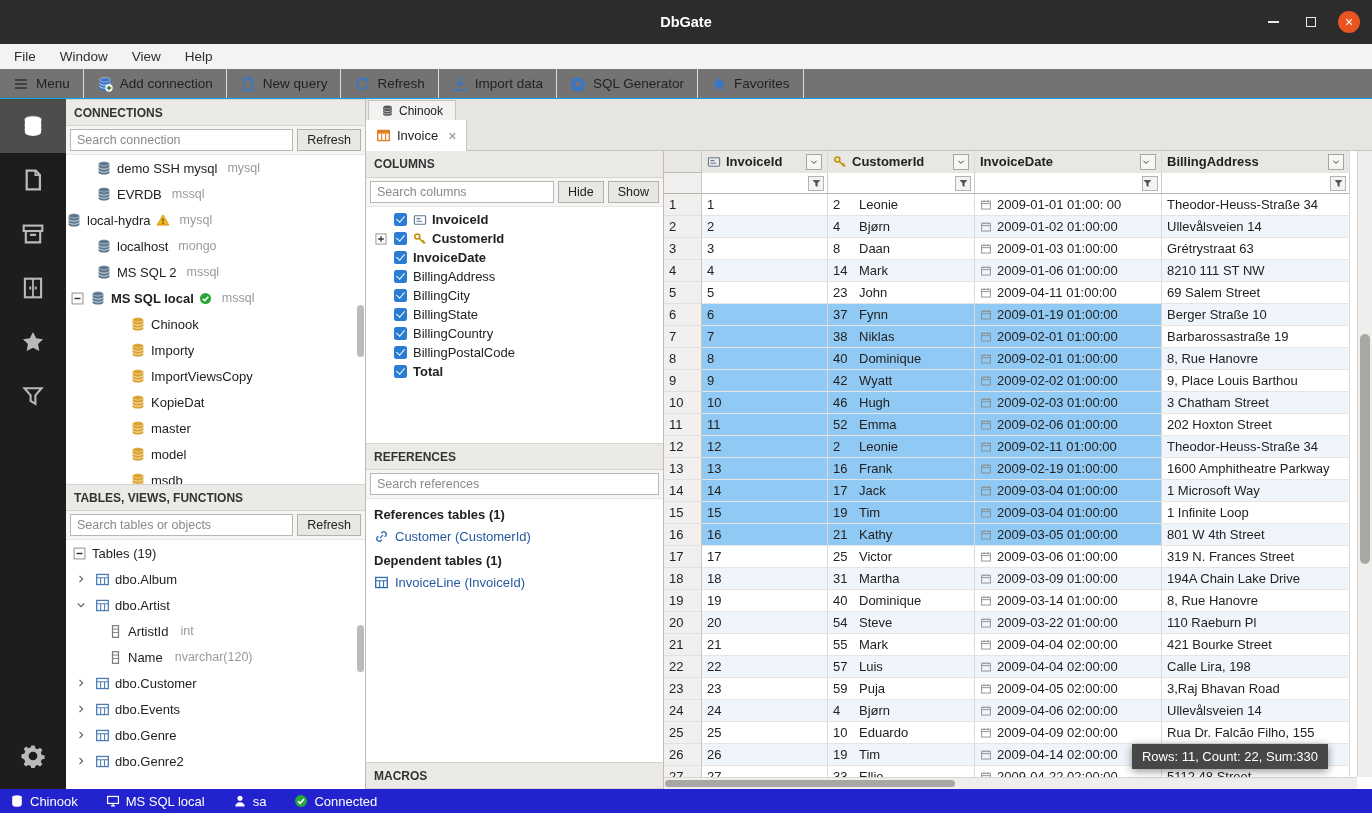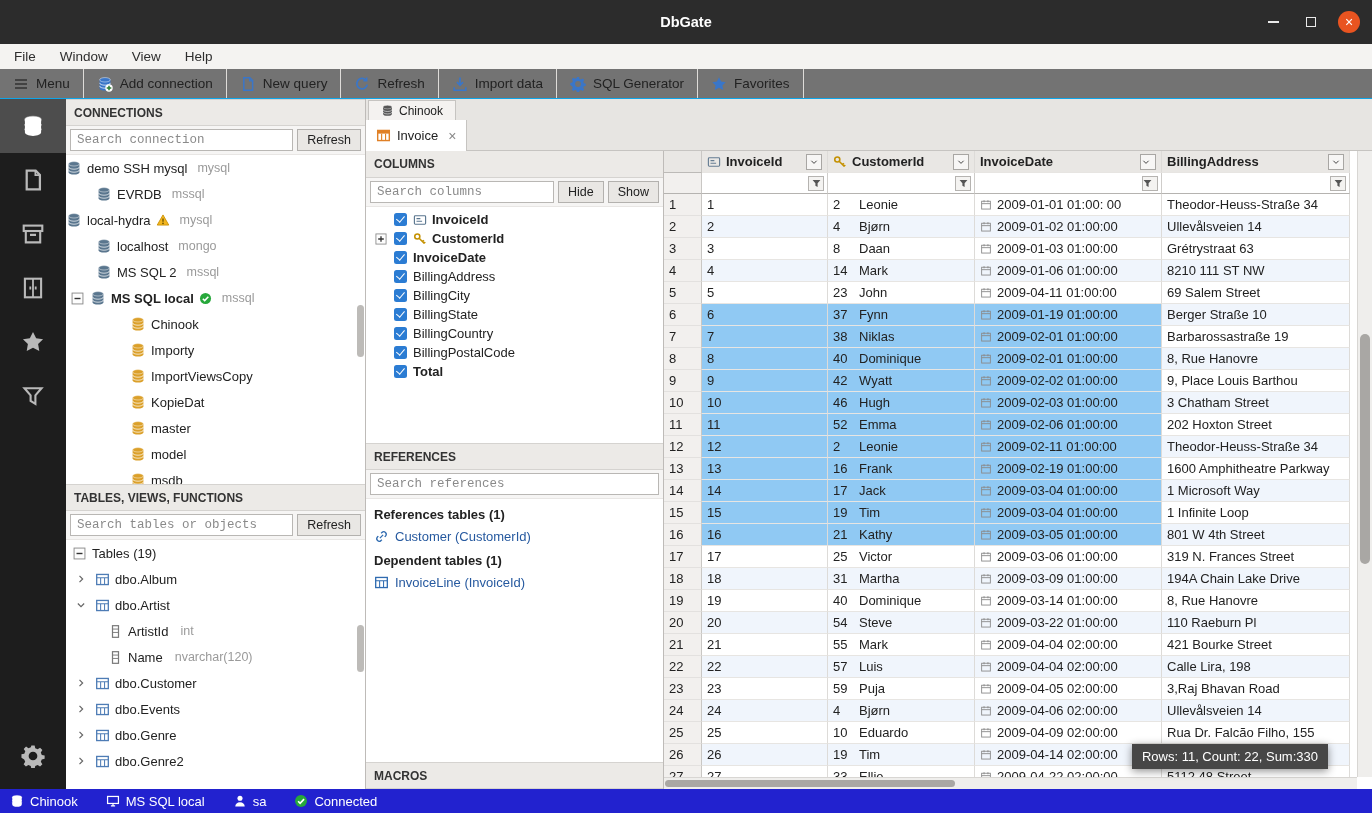--- a/index.html
+++ b/index.html
@@ -29,21 +29,21 @@
 .ab-item{height:54px;display:flex;align-items:center;justify-content:center}
 .ab-item.selected{background:#4d4d4d}
 .ab-bottom{margin-top:auto;margin-bottom:6px}
 
 
 .leftpanel{width:300px;background:#fff;border-right:1px solid #bebbb8;display:flex;flex-direction:column;flex:none}
 .conn-section{height:385px;display:flex;flex-direction:column;flex:none}
 .tables-section{flex:1;display:flex;flex-direction:column;min-height:0}
 .panel-header{height:27px;background:#eceae7;border-top:1px solid #d5d3d0;border-bottom:1px solid #d5d3d0;display:flex;align-items:center;padding:0 8px;font-weight:bold;font-size:12px;color:#333;flex:none}
 .search-row{display:flex;gap:4px;padding:3px 4px;background:#f6f5f4;flex:none;border-bottom:1px solid #e8e6e4}
-.search-input{flex:1;height:22px;border:1px solid #b9b7b4;background:#fff;padding:0 6px;font-family:Liberation Mono, monospace;font-size:12.5px;color:#333;min-width:0}
+.search-input{flex:1;height:22px;border:1px solid #b9b7b4;background:#fff;padding:0 6px;font-family:Liberation Sans, sans-serif;font-size:12.5px;color:#333;min-width:0}
 .search-input::placeholder{color:#8a8a8a}
 .btn{height:22px;border:1px solid #b3b1ae;background:#e9e7e4;padding:0 9px;font-family:inherit;font-size:12.5px;color:#222;flex:none}
 .tree{flex:1;min-height:0;overflow:hidden;background:#fff;position:relative}
 .tree-row{height:26px;display:flex;align-items:center;white-space:nowrap;gap:5px}
 .engine{color:#9a9a9a;margin-left:5px;font-size:12.5px}
 .coltype{color:#9a9a9a;margin-left:7px;font-size:12.5px}
 .chev-slot{width:18px;display:flex;justify-content:center;flex:none}
 .side-thumb{position:absolute;right:1px;width:7px;background:#bdbbb8;border-radius:4px;z-index:2}
 
 
@@ -250,21 +250,21 @@
       <div class="conn-section">
         <div class="panel-header">
           <span>CONNECTIONS</span>
         </div>
         <div class="search-row">
           <input class="search-input" placeholder="Search connection" style="">
           <button class="btn">Refresh</button>
         </div>
         <div class="tree" id="conn-tree">
           <div class="side-thumb" style="top:150px;height:52px"></div>
-        <div class="tree-row" style="">
+        <div class="tree-row" style="padding-left:30px">
               <span class="ic" style="width:16px;height:16px">
                 <svg viewBox="0 0 16 16" width="16" height="16">
                   <path d="M2.6 3.8v8.4c0 1.4 2.4 2.4 5.4 2.4s5.4-1 5.4-2.4V3.8" fill="#5a768e"></path>
                   <ellipse cx="8" cy="3.8" rx="5.4" ry="2.2" fill="#5a768e"></ellipse>
                   <path d="M2.6 6.9c0 1.3 2.4 2.3 5.4 2.3s5.4-1 5.4-2.3M2.6 9.9c0 1.3 2.4 2.3 5.4 2.3s5.4-1 5.4-2.3" stroke="rgba(255,255,255,.7)" stroke-width="1" fill="none"></path>
                   <ellipse cx="8" cy="3.8" rx="5.4" ry="2.2" fill="none" stroke="rgba(255,255,255,.45)"></ellipse>
                 </svg>
               </span>
               <span class="lbl">demo SSH mysql</span>
               <span class="engine">mysql</span>

